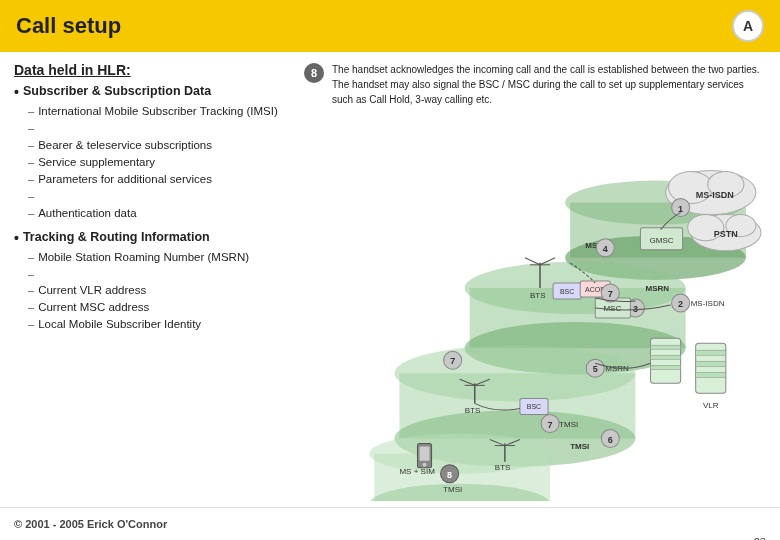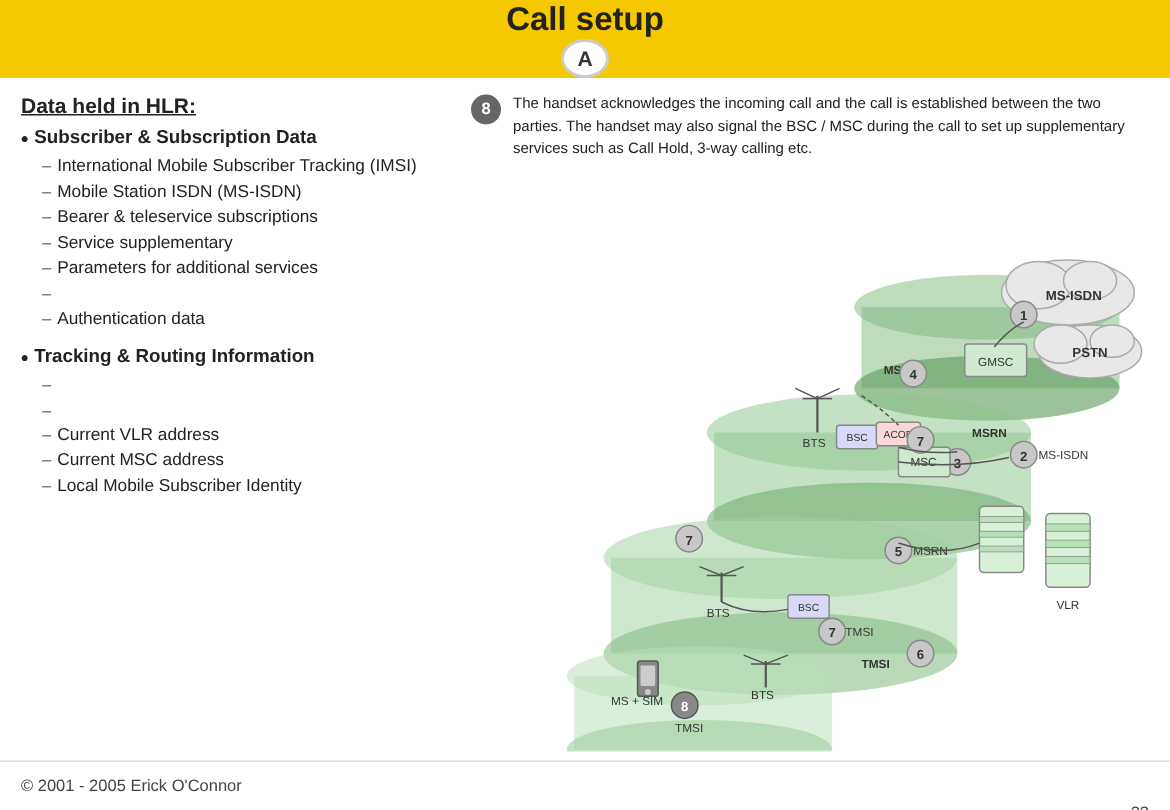--- a/index.html
+++ b/index.html
@@ -11,22 +11,21 @@
       overflow: hidden;
     }
 
     
     .header {
       background: #f5c800;
       height: 52px;
       display: flex;
       align-items: center;
       justify-content: space-between;
-      padding: 0 28px;
-      flex-direction: column;
+      padding: 0 16px;
     }
     .header-title {
       font-size: 22px;
       font-weight: bold;
       color: #222;
     }
     .header-logo {
       width: 32px;
       height: 32px;
       border-radius: 50%;
@@ -38,21 +37,21 @@
       font-weight: bold;
       font-size: 14px;
       color: #333;
     }
 
     
     .main {
       display: flex;
       height: 455px;
       padding: 10px 14px 6px 14px;
-      gap: 10px;
+      gap: 0;
     }
 
     
     .left-panel {
       width: 290px;
       flex-shrink: 0;
     }
 
     .section-title {
       font-size: 14px;
@@ -147,21 +146,21 @@
       height: 33px;
       display: flex;
       align-items: center;
       justify-content: space-between;
       padding: 0 14px;
       border-top: 1px solid #ddd;
     }
     .footer-text {
       font-size: 11px;
       color: #444;
-      font-weight: normal;
+      font-weight: bold;
     }
     .footer-page {
       font-size: 11px;
       color: #444;
       margin-top: 36px;
     }
 
     
     .diagram-svg {
       width: 100%;
@@ -185,21 +184,20 @@
       <span class="bullet-dot">•</span>
       <span>Subscriber &amp; Subscription Data</span>
     </div>
     <div class="sub-list">
       <div class="sub-item">
           <span class="sub-dash">–</span>
           <span>International Mobile Subscriber Tracking (IMSI)</span>
         </div>
       <div class="sub-item">
           <span class="sub-dash">–</span>
-          <span>Mobile Station ISDN (MS-ISDN)</span>
         </div>
       <div class="sub-item">
           <span class="sub-dash">–</span>
           <span>Bearer &amp; teleservice subscriptions</span>
         </div>
       <div class="sub-item">
           <span class="sub-dash">–</span>
           <span>Service supplementary</span>
         </div>
       <div class="sub-item">
@@ -215,20 +213,21 @@
         </div>
     </div>
 
     <div class="bullet-item section-gap">
       <span class="bullet-dot">•</span>
       <span>Tracking &amp; Routing Information</span>
     </div>
     <div class="sub-list">
       <div class="sub-item">
           <span class="sub-dash">–</span>
+          <span>Mobile Station Roaming Number (MSRN)</span>
         </div>
       <div class="sub-item">
           <span class="sub-dash">–</span>
         </div>
       <div class="sub-item">
           <span class="sub-dash">–</span>
           <span>Current VLR address</span>
         </div>
       <div class="sub-item">
           <span class="sub-dash">–</span>

